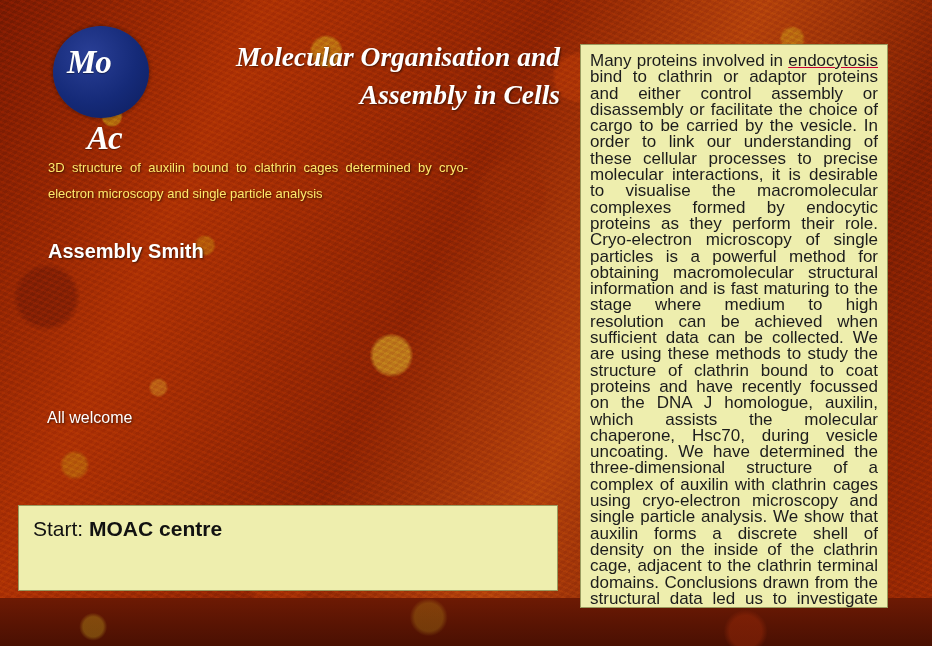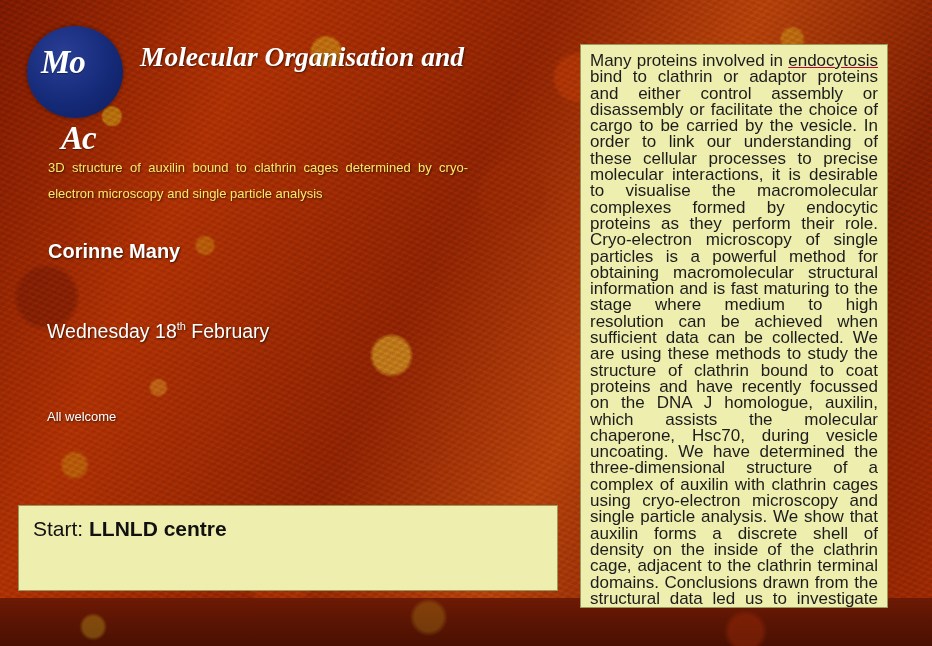--- a/index.html
+++ b/index.html
@@ -59,21 +59,21 @@
     background:
       radial-gradient(circle at 10% 60%, rgba(200,170,30,0.35) 0 10px, rgba(200,170,30,0) 14px),
       radial-gradient(circle at 46% 40%, rgba(190,150,25,0.3) 0 14px, rgba(190,150,25,0) 19px),
       radial-gradient(circle at 80% 70%, rgba(150,40,8,0.5) 0 16px, rgba(150,40,8,0) 22px),
       linear-gradient(180deg, #6d1a04 0%, #591403 55%, #4a1002 100%);
   }
 
   
   #logo {
     position: absolute;
-    left: 27px;
+    left: 53px;
     top: 26px;
     width: 96px;
     height: 92px;
     border-radius: 50%;
     background: radial-gradient(circle at 38% 32%, #2a3f96 0%, #152a78 55%, #0d1d5c 100%);
     box-shadow: 0 0 4px rgba(0,0,0,0.45);
   }
   #logo .mo, #logo .ac {
     position: absolute;
     color: #fff;
@@ -93,20 +93,21 @@
     left: 140px;
     top: 38px;
     width: 420px;
     color: #ffffff;
     font-family: "Liberation Serif", serif;
     font-style: italic;
     font-weight: bold;
     font-size: 27.5px;
     line-height: 38px;
     text-shadow: 1px 1px 2px rgba(0,0,0,0.55);
+    text-align: right;
   }
 
   
   #talk-title {
     position: absolute;
     left: 48px;
     top: 155px;
     width: 420px;
     color: #ffe96b;
     font-weight: normal;
@@ -134,21 +135,21 @@
     font-size: 19.5px;
     line-height: 26px;
     text-shadow: 1px 1px 2px rgba(0,0,0,0.6);
   }
   #when sup { font-size: 11px; vertical-align: super; }
   #welcome {
     position: absolute;
     left: 47px;
     top: 409px;
     color: #ffffff;
-    font-size: 13px;
+    font-size: 16px;
     text-shadow: 1px 1px 2px rgba(0,0,0,0.6);
   }
 
   
   #abstract {
     position: absolute;
     left: 580px;
     top: 44px;
     width: 308px;
     height: 564px;
@@ -194,37 +195,35 @@
   <div id="bg"></div>
   <div id="bg-bottom"></div>
 
   <div id="logo">
     <span class="mo">Mo</span>
     <span class="ac">Ac</span>
   </div>
 
   <div id="org-title">
     <div>Molecular Organisation and</div>
+    <div>Assembly in Cells</div>
   </div>
 
   <div id="talk-title">3D structure of auxilin bound to clathrin cages determined by cryo-electron microscopy and single particle analysis</div>
 
-  <div id="speaker">Corinne Many</div>
+  <div id="speaker">Assembly Smith</div>
 
   <div id="when">
-    <div>
-      <span>Wednesday 18</span><sup>th</sup><span> February</span>
-    </div>
   </div>
 
   <div id="welcome">All welcome</div>
 
   <div id="abstract">
     <span>Many proteins involved in </span><span class="u">endocytosis</span><span> bind to clathrin or adaptor proteins and either control assembly or disassembly or facilitate the choice of cargo to be carried by the vesicle. In order to link our understanding of these cellular processes to precise molecular interactions, it is desirable to visualise the macromolecular complexes formed by endocytic proteins as they perform their role. Cryo-electron microscopy of single particles is a powerful method for obtaining macromolecular structural information and is fast maturing to the stage where medium to high resolution can be achieved when sufficient data can be collected. We are using these methods to study the structure of clathrin bound to coat proteins and have recently focussed on the DNA J homologue, auxilin, which assists the molecular chaperone, Hsc70, during vesicle uncoating. We have determined the three-dimensional structure of a complex of auxilin with clathrin cages using cryo-electron microscopy and single particle analysis. We show that auxilin forms a discrete shell of density on the inside of the clathrin cage, adjacent to the clathrin terminal domains. Conclusions drawn from the structural data led us to investigate the binding properties of a candidate clathrin box motif in auxilin, LLGLE, in relation to the LLNLD clathrin box motif derived from the ß-adaptin hinge region.</span>
   </div>
 
   <div id="venue">
     <div class="line1">
-      <span>Start: </span><b>LLNLD centre</b>
+      <span>Start: </span><b>MOAC centre</b>
     </div>
   </div>
 
 </div>
 
 </body></html>

